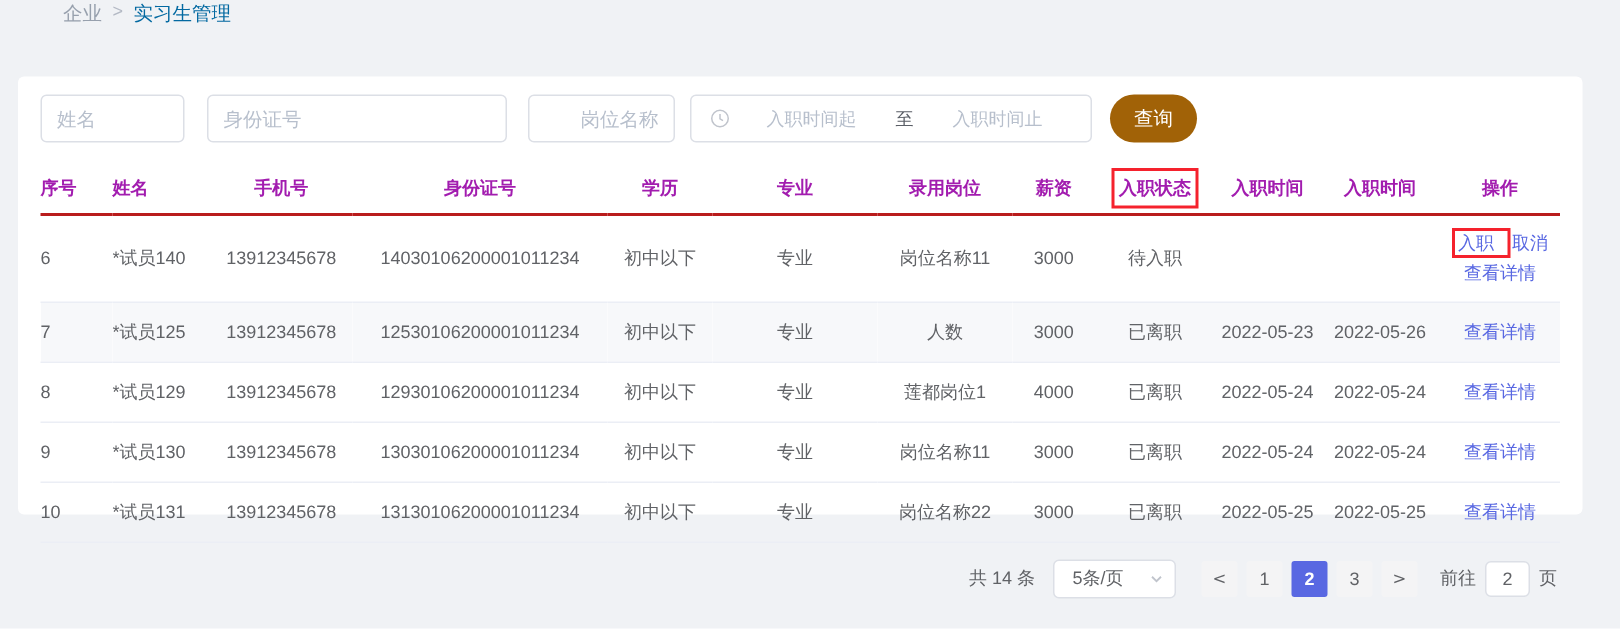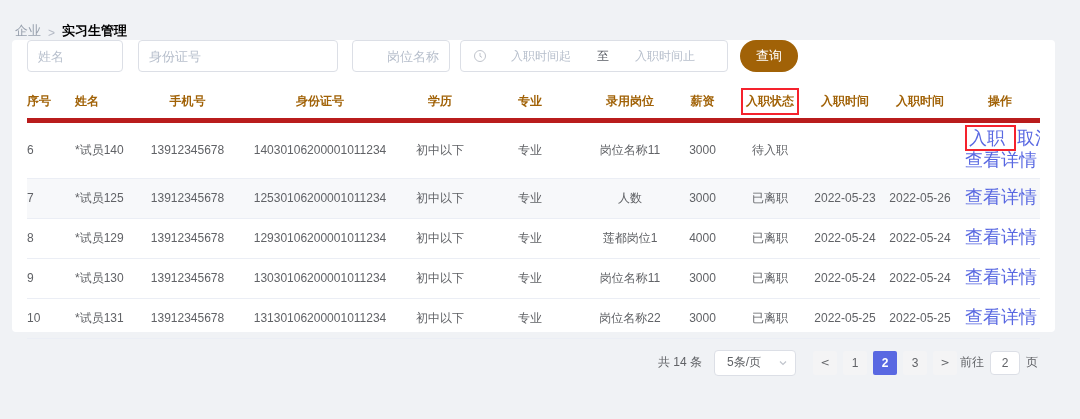--- a/index.html
+++ b/index.html
@@ -5,36 +5,36 @@
   * { box-sizing: border-box; margin: 0; padding: 0; }
   html, body { width: 1080px; height: 419px; }
   body {
     background: #f0f2f5;
     font-family: "Liberation Sans", "DejaVu Sans", sans-serif;
     color: #606266;
     overflow: hidden;
   }
   
   .breadcrumb {
-    height: 40px;
-    display: flex;
-    align-items: flex-end;
-    padding-left: 15px;
+    height: 51px;
+    display: flex;
+    align-items: flex-start;
+    padding-left: 42px;
     font-size: 13px;
   }
   .crumb-root { color: #97a0ad; }
   .crumb-sep { color: #b3b9c4; margin: 0 7px; font-size: 12px; }
-  .crumb-current { color: #000000; font-weight: 700; }
+  .crumb-current { color: #0369a1; font-weight: 400; }
 
   
   .card {
     margin: 0 25px 0 12px;
     background: #ffffff;
     border-radius: 4px;
-    padding: 0 15px 12px 15px;
+    padding: 12px 15px 12px 15px;
     height: 292px;
   }
 
   
   .filters { display: flex; align-items: center; }
   .f-input {
     height: 32px;
     border: 1px solid #dcdfe6;
     border-radius: 4px;
     padding: 0 10px;
@@ -82,26 +82,26 @@
 
   
   table {
     width: 1013px;
     margin-top: 14px;
     border-collapse: collapse;
     table-layout: fixed;
     font-size: 12px;
   }
   thead th {
-    color: #a16207;
+    color: #a21caf;
     font-weight: 700;
     text-align: center;
     height: 34px;
     vertical-align: middle;
-    border-bottom: 5px solid #b91c1c;
+    border-bottom: 2px solid #b91c1c;
     white-space: nowrap;
   }
   thead th.left, td.left { text-align: left; }
   tbody td {
     text-align: center;
     color: #606266;
     border-bottom: 1px solid #ebeef5;
     height: 40px;
     vertical-align: middle;
     white-space: nowrap;
@@ -114,21 +114,21 @@
     border: 2px solid #f5222d;
     padding: 3px 3px;
     font-family: Liberation Mono, monospace;
   }
   .action-line { line-height: 20px; }
   .action-link {
     color: #5968e2;
     cursor: pointer;
     text-decoration: none;
     margin: 0 5px;
-    font-size: 18px;
+    font-size: 12px;
   }
   .action-link.red-boxed {
     border: 2px solid #f5222d;
     padding: 1px 9px 1px 2px;
     margin-right: -4px;
   }
 
   
   .pagination {
     margin-top: 11px;
@@ -162,21 +162,21 @@
     align-items: center;
     justify-content: center;
     margin: 0 3px;
     cursor: pointer;
     color: #606266;
     font-size: 12px;
     user-select: none;
   }
   .pager-btn.arrow { font-family: "DejaVu Sans", sans-serif; font-size: 11px; color: #606266; }
   .pager-btn.active { background: #5968e2; color: #ffffff; font-weight: 700; }
-  .goto { display: flex; align-items: center; }
+  .goto { display: flex; align-items: center; margin-left: 12px; }
   .goto-label { margin-right: 6px; }
   .goto-input {
     width: 30px;
     height: 24px;
     border: 1px solid #dcdfe6;
     border-radius: 4px;
     text-align: center;
     font-size: 12px;
     color: #606266;
     outline: none;

